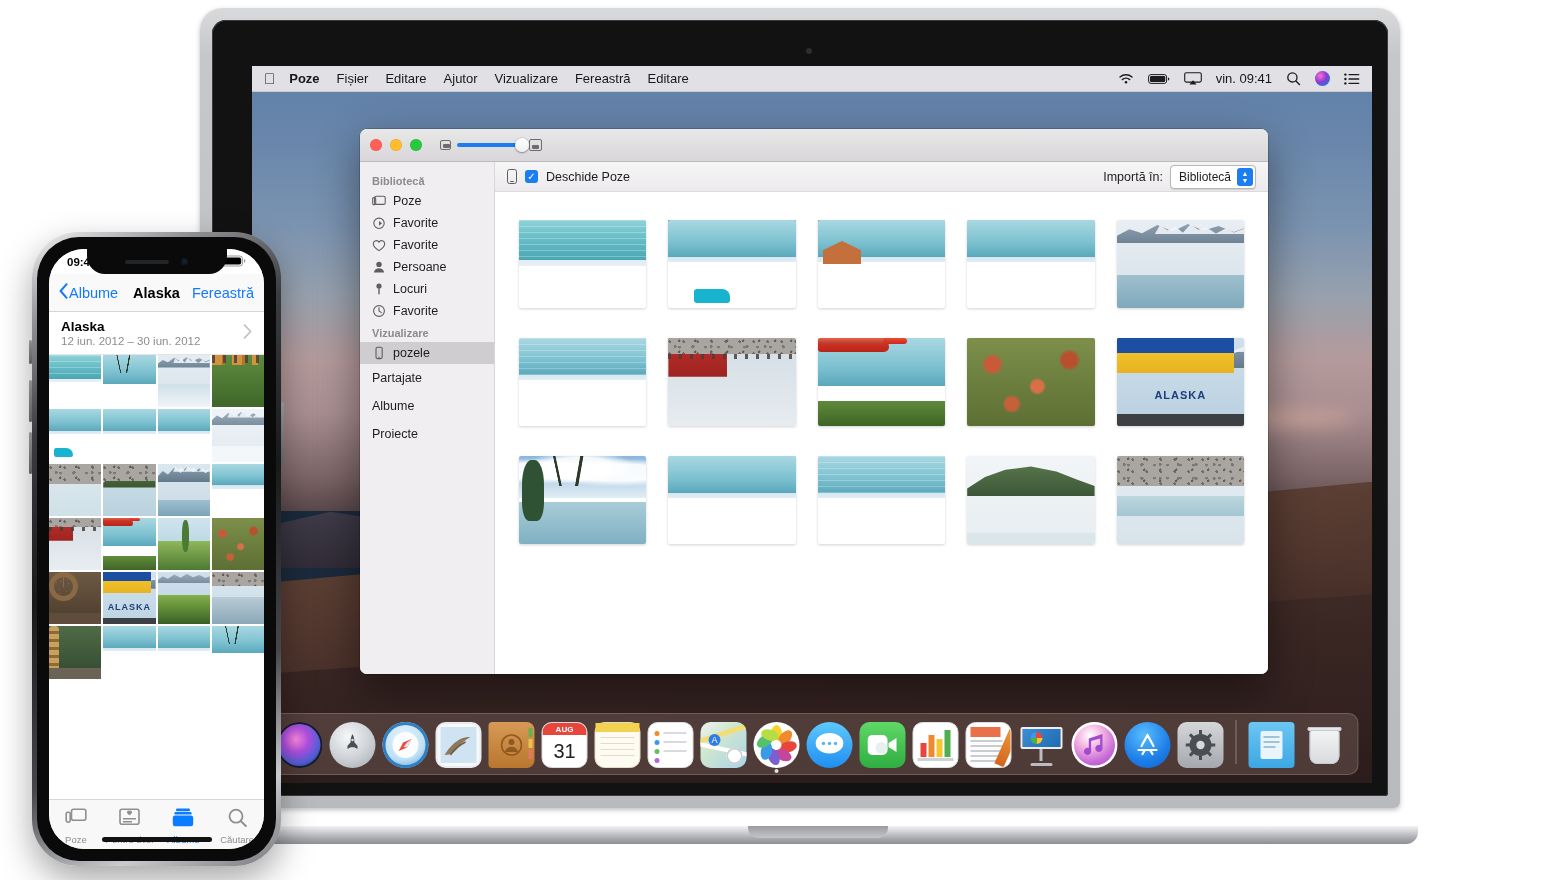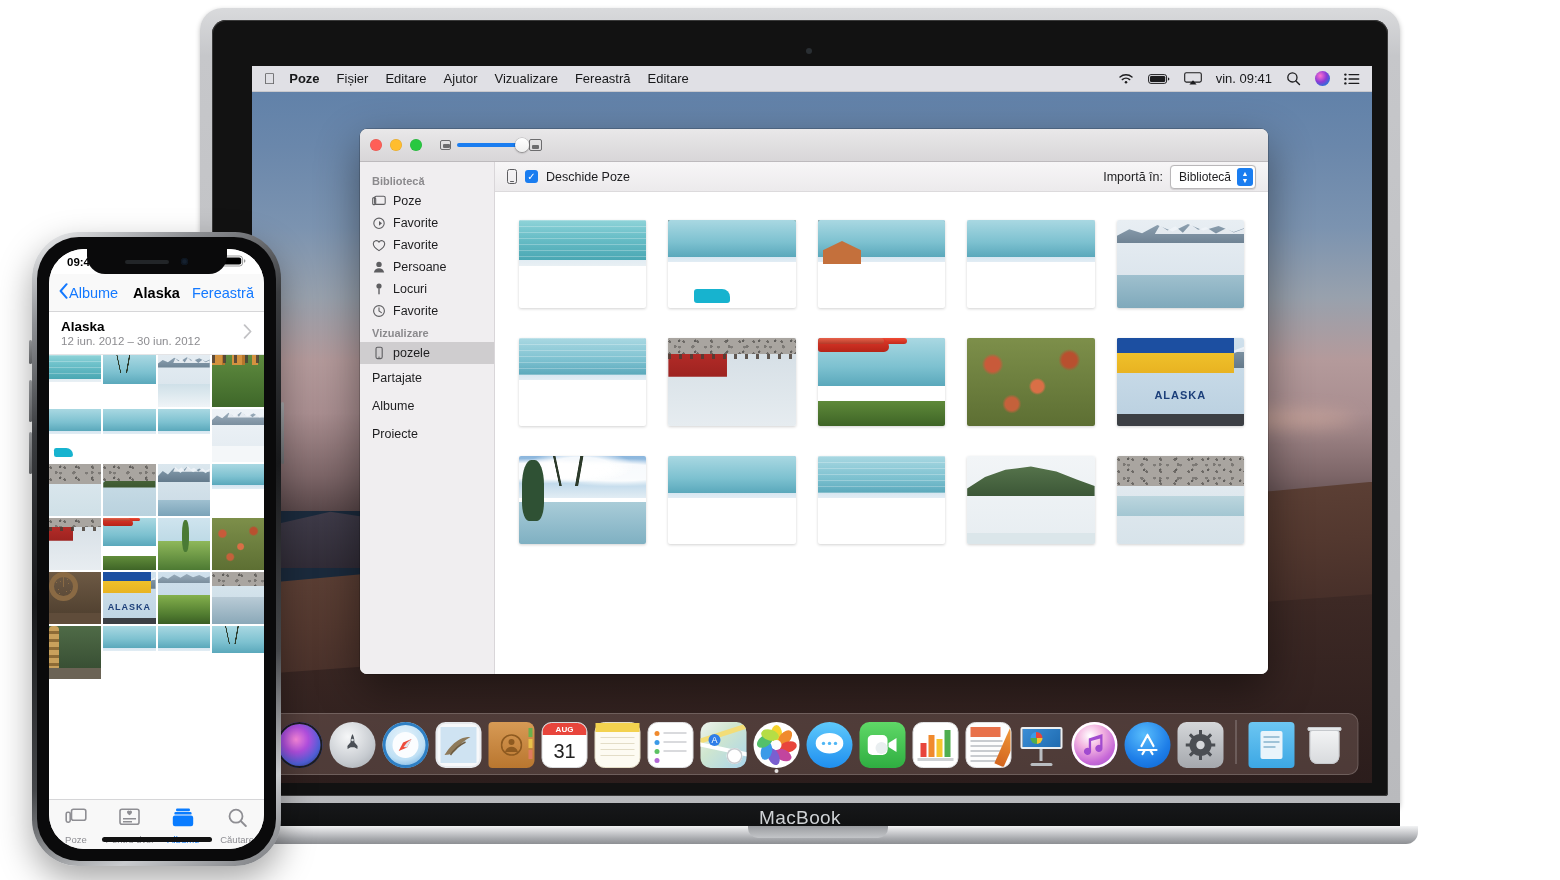--- a/index.html
+++ b/index.html
@@ -803,23 +803,20 @@
               <span style="position:absolute;left:15px;top:24px;width:12px;height:2px;background:#9fc3d8"></span>
             </span>
             <span class="dockicon" style="background:transparent;">
               <span style="position:absolute;left:8px;top:8px;width:30px;height:34px;background:linear-gradient(180deg,#f3f4f5,#d8dadd);border-radius:3px 3px 8px 8px;box-shadow:inset 0 0 0 1px #c6c9cd"></span>
               <span style="position:absolute;left:6px;top:5px;width:34px;height:4px;border-radius:2px;background:#e6e8ea;box-shadow:inset 0 0 0 1px #c6c9cd"></span>
             </span>
           </div>
 
         </div>
       </div>
-      <div class="mb-bottombar">
-        <span class="mb-wordmark">MacBook</span>
-      </div>
     </div>
     <div class="mb-base"></div>
     <div class="mb-notchcut"></div>
   </div>
 
   <div id="iphone">
     <div class="ip-sidebtn" style="left:-3px;top:108px;width:3px;height:24px;"></div>
     <div class="ip-sidebtn" style="left:-3px;top:148px;width:3px;height:42px;"></div>
     <div class="ip-sidebtn" style="left:-3px;top:200px;width:3px;height:42px;"></div>
     <div class="ip-sidebtn" style="right:-3px;top:170px;width:3px;height:62px;"></div>

